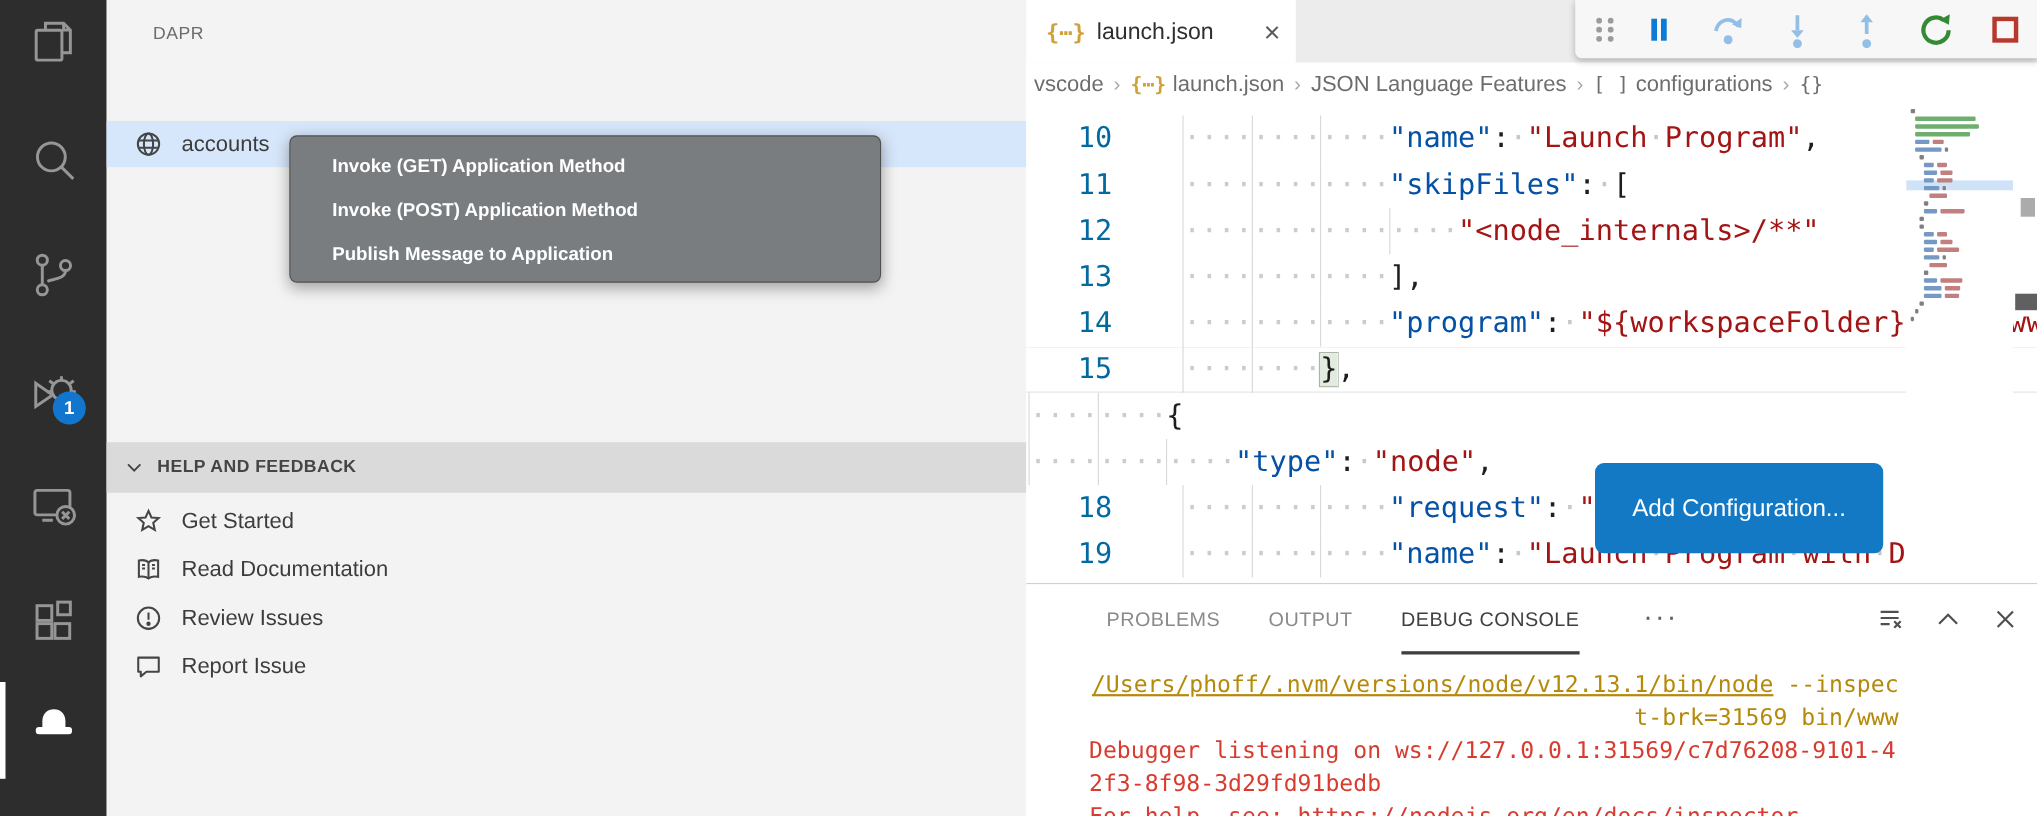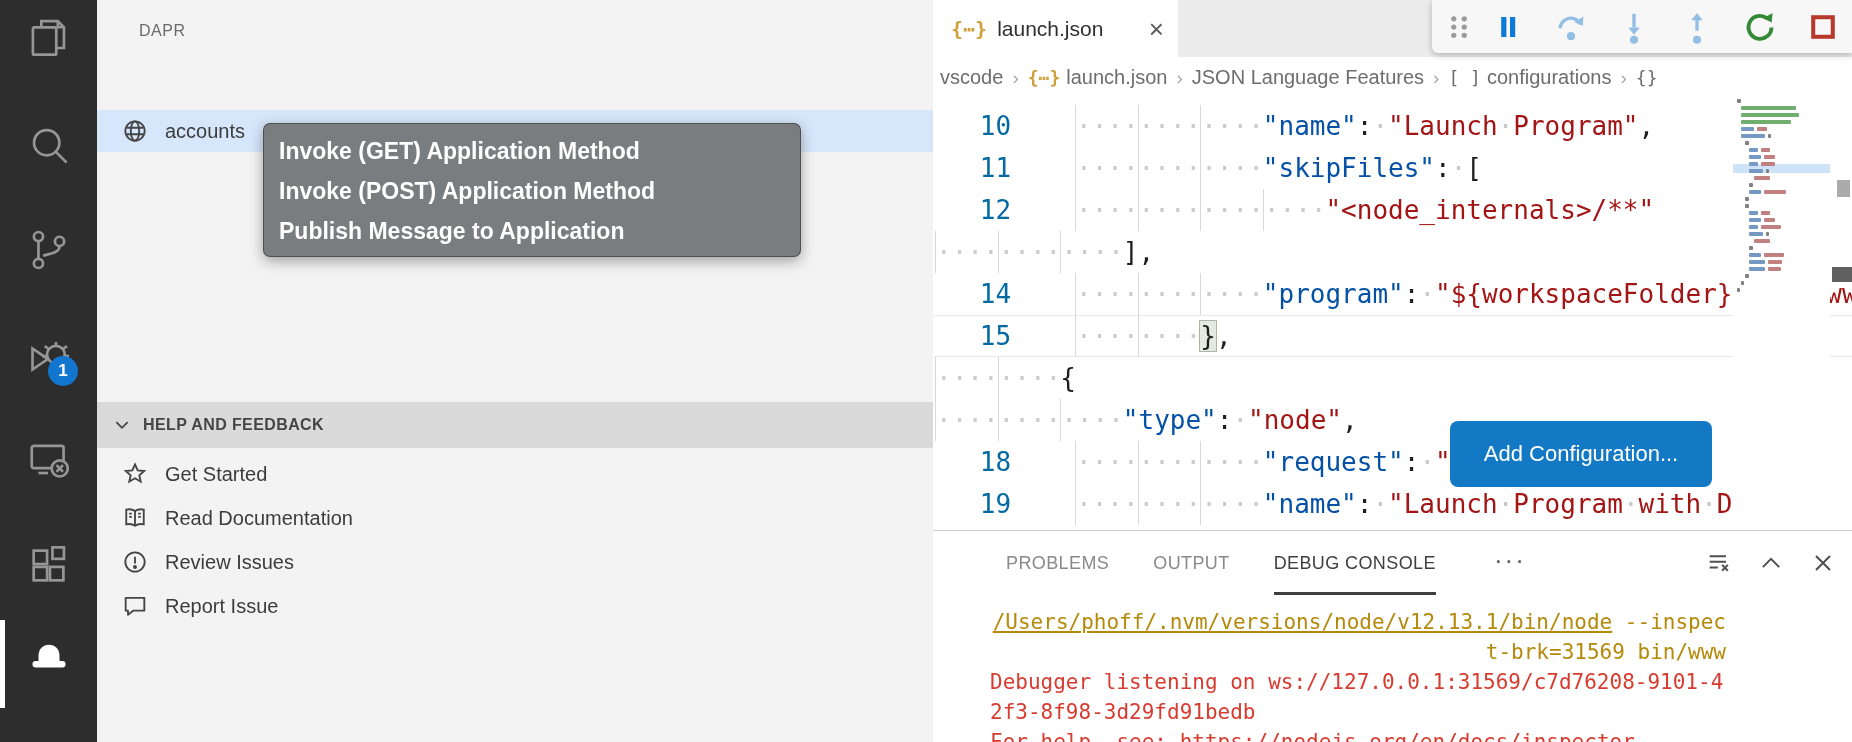--- a/index.html
+++ b/index.html
@@ -22,21 +22,21 @@
   .sec-h { position:absolute; left:0; width:836px; height:42px; background:#dadada;
            display:flex; align-items:center; font-weight:bold; font-size:16px; color:#454545; letter-spacing:.4px; }
   .sec-h .chev { margin:0 12px 0 16px; display:flex; }
   .sec-h svg, .srow svg { stroke:#454545; fill:none; stroke-width:1.6; }
   .srow { position:absolute; left:0; width:836px; height:44px; display:flex; align-items:center; font-size:20px; color:#3c3c3c; cursor:pointer; }
   .srow .sic { margin:0 16px 0 24px; display:flex; }
   .app-row { background:#d7e7fb; height:42px; }
   .ctx-menu { position:absolute; left:166px; top:123px; width:538px; height:134px;
               background:#7a7d80; border:1px solid rgba(70,70,70,.85); border-radius:7px;
               box-shadow:0 4px 14px rgba(0,0,0,.35); z-index:5; padding:7px 0; }
-  .ctx-item { height:40px; line-height:40px; padding-left:15px; color:#ffffff; font-weight:bold; font-size:23px; cursor:pointer; white-space:nowrap; }
+  .ctx-item { height:40px; line-height:40px; padding-left:38px; color:#ffffff; font-weight:bold; font-size:17px; cursor:pointer; white-space:nowrap; }
 
   
   .editor { position:absolute; left:933px; top:0; width:919px; height:530px; background:#fff; }
   .tabbar { position:absolute; left:0; top:0; width:919px; height:57px; background:#ececec; }
   .tab { position:absolute; left:0; top:0; width:245px; height:57px; background:#ffffff;
          display:flex; align-items:center; padding:0 14px 0 18px; cursor:pointer; }
   .tico { color:#cfa13b; font-weight:bold; font-size:20px; font-family:"DejaVu Sans Mono",monospace; margin-right:10px; }
   .tlabel { font-size:21px; color:#2f2f2f; }
   .tclose { margin-left:auto; font-size:26px; color:#5b5b5b; line-height:1; cursor:pointer; }
 
@@ -59,21 +59,21 @@
               font-family:"DejaVu Sans Mono",monospace; font-size:26px; }
   .cl { display:flex; height:42px; line-height:42px; white-space:pre; }
   .cl.cur { box-shadow:inset 0 1px 0 #e8e8e8, inset 0 -1px 0 #e8e8e8; }
   .lnum { width:140px; padding-right:15px; text-align:center; color:#0369a1; flex:none; }
   .ltext { margin-left:2px; white-space:pre; }
   .ig { display:inline-block; width:4ch; border-left:1px solid #d8d8d8; color:#cccccc; }
   .wd { color:#c8c8c8; }
   .c-k { color:#0451a5; } .c-s { color:#a31515; } .c-p { color:#1e1e1e; }
   .bm { background:#e3eadf; box-shadow:0 0 0 1px #aab5a5; }
 
-  .add-btn { position:absolute; left:517px; top:323px; width:262px; height:66px; background:#1379c4;
+  .add-btn { position:absolute; left:517px; top:323px; width:262px; height:82px; background:#1379c4;
              border:none; border-radius:8px; color:#fff; font-size:22px; font-family:"Liberation Sans",sans-serif;
              cursor:pointer; z-index:4; }
   .minimap { position:absolute; left:800px; top:0; width:97px; height:432px; background:#ffffff; z-index:3; }
   .mini-hl { position:absolute; left:0; top:66px; width:97px; height:9px; background:#cfe3f8; }
   .mrow { position:relative; height:7px; }
   .mbar { position:absolute; top:1px; height:4px; border-radius:1px; display:inline-block; }
   .mm-b { background:#7598c4; } .mm-r { background:#c27f7f; } .mm-g { background:#6fae6f; } .mm-k { background:#808080; }
   .mm-slider { position:absolute; left:904px; top:82px; width:13px; height:17px; background:#ababab; z-index:4; cursor:pointer; }
   .sb-thumb { position:absolute; left:899px; top:169px; width:20px; height:15px; background:#606060; z-index:4; cursor:pointer; }
 
@@ -305,21 +305,21 @@
         <span class="crumb">
           <span class="cico gray">{}</span>
         </span>
       </div>
 
     <div class="codearea">
       <div id="code-lines" style="padding-top:7px">
           <div class="cl"><span class="lnum">10</span><span class="ltext"><span class="ig">····</span><span class="ig">····</span><span class="ig">····</span><span class="c-k">"name"</span><span class="c-p">:<span class="wd">·</span></span><span class="c-s">"Launch<span class="wd">·</span>Program"</span><span class="c-p">,</span></span></div>
           <div class="cl"><span class="lnum">11</span><span class="ltext"><span class="ig">····</span><span class="ig">····</span><span class="ig">····</span><span class="c-k">"skipFiles"</span><span class="c-p">:<span class="wd">·</span></span><span class="c-p">[</span></span></div>
           <div class="cl"><span class="lnum">12</span><span class="ltext"><span class="ig">····</span><span class="ig">····</span><span class="ig">····</span><span class="ig">····</span><span class="c-s">"&lt;node_internals&gt;/**"</span></span></div>
-          <div class="cl"><span class="ltext"><span class="ig">····</span><span class="ig">····</span><span class="ig">····</span><span class="c-p">],</span></span></div>
+          <div class="cl"><span class="lnum">13</span><span class="ltext"><span class="ig">····</span><span class="ig">····</span><span class="ig">····</span><span class="c-p">],</span></span></div>
           <div class="cl"><span class="lnum">14</span><span class="ltext"><span class="ig">····</span><span class="ig">····</span><span class="ig">····</span><span class="c-k">"program"</span><span class="c-p">:<span class="wd">·</span></span><span class="c-s">"${workspaceFolder}/bin/www"</span></span></div>
           <div class="cl cur"><span class="lnum">15</span><span class="ltext"><span class="ig">····</span><span class="ig">····</span><span class="bm"><span class="c-p">}</span></span><span class="c-p">,</span></span></div>
           <div class="cl"><span class="ltext"><span class="ig">····</span><span class="ig">····</span><span class="c-p">{</span></span></div>
           <div class="cl"><span class="ltext"><span class="ig">····</span><span class="ig">····</span><span class="ig">····</span><span class="c-k">"type"</span><span class="c-p">:<span class="wd">·</span></span><span class="c-s">"node"</span><span class="c-p">,</span></span></div>
           <div class="cl"><span class="lnum">18</span><span class="ltext"><span class="ig">····</span><span class="ig">····</span><span class="ig">····</span><span class="c-k">"request"</span><span class="c-p">:<span class="wd">·</span></span><span class="c-s">"launch"</span><span class="c-p">,</span></span></div>
           <div class="cl"><span class="lnum">19</span><span class="ltext"><span class="ig">····</span><span class="ig">····</span><span class="ig">····</span><span class="c-k">"name"</span><span class="c-p">:<span class="wd">·</span></span><span class="c-s">"Launch<span class="wd">·</span>Program<span class="wd">·</span>with<span class="wd">·</span>Dapr"</span><span class="c-p">,</span></span></div>
         </div>
       <button class="add-btn">Add Configuration...</button>
       <div class="minimap" id="minimap">
         <div class="mini-hl"></div>

